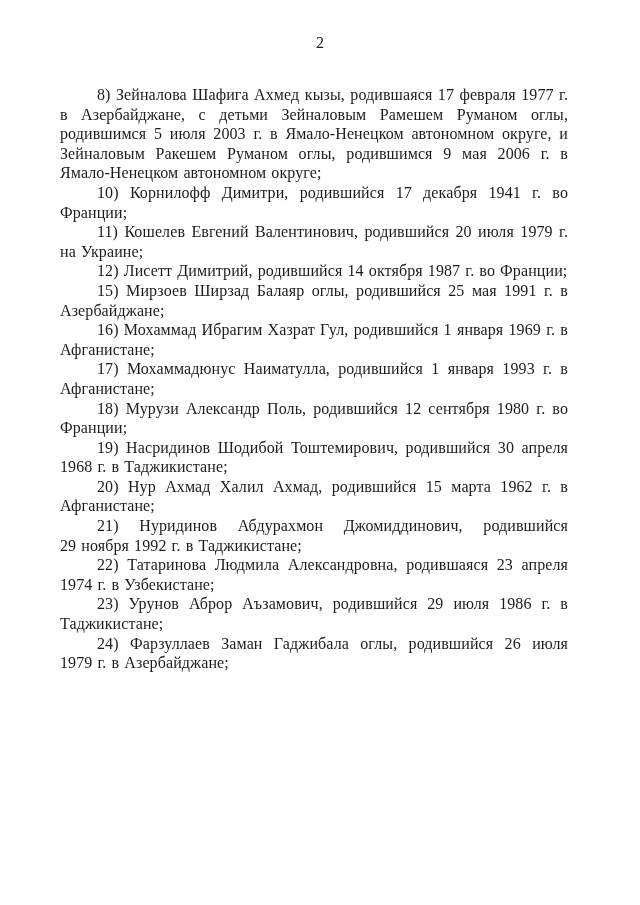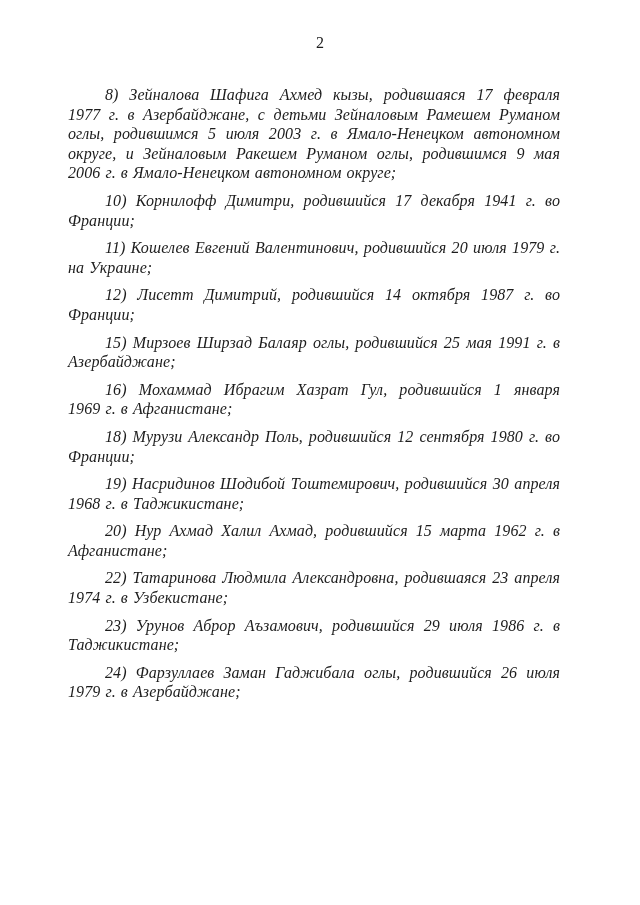--- a/index.html
+++ b/index.html
@@ -29,40 +29,41 @@
     line-height:18px;
   }
   .doc-body{
     margin:33px 72px 0 60px; 
     font-size:16px;
     line-height:19.6px;
     text-align:justify;
     letter-spacing:0.1px;
   }
   .doc-body p{
-    margin:8px;
+    margin:0;
     padding:0;
     text-indent:37px;
     word-spacing:1px;
-    font-style:italic;
   }
 </style>
 </head>
 <body>
 
 <div class="page">
   <div class="page-number">2</div>
 
   <div class="doc-body">
     <p>8) Зейналова Шафига Ахмед кызы, родившаяся 17&nbsp;февраля 1977&nbsp;г. в Азербайджане, с детьми Зейналовым Рамешем Руманом оглы, родившимся 5&nbsp;июля 2003&nbsp;г. в Ямало-Ненецком автономном округе, и Зейналовым Ракешем Руманом оглы, родившимся 9&nbsp;мая 2006&nbsp;г. в Ямало-Ненецком автономном округе;</p>
     <p>10) Корнилофф Димитри, родившийся 17&nbsp;декабря 1941&nbsp;г. во Франции;</p>
     <p>11) Кошелев Евгений Валентинович, родившийся 20&nbsp;июля 1979&nbsp;г. на Украине;</p>
     <p>12) Лисетт Димитрий, родившийся 14&nbsp;октября 1987&nbsp;г. во Франции;</p>
     <p>15) Мирзоев Ширзад Балаяр оглы, родившийся 25&nbsp;мая 1991&nbsp;г. в Азербайджане;</p>
     <p>16) Мохаммад Ибрагим Хазрат Гул, родившийся 1&nbsp;января 1969&nbsp;г. в Афганистане;</p>
+    <p>17) Мохаммадюнус Наиматулла, родившийся 1&nbsp;января 1993&nbsp;г. в Афганистане;</p>
     <p>18) Мурузи Александр Поль, родившийся 12&nbsp;сентября 1980&nbsp;г. во Франции;</p>
     <p>19) Насридинов Шодибой Тоштемирович, родившийся 30&nbsp;апреля 1968&nbsp;г. в Таджикистане;</p>
     <p>20) Нур Ахмад Халил Ахмад, родившийся 15&nbsp;марта 1962&nbsp;г. в Афганистане;</p>
+    <p>21) Нуридинов Абдурахмон Джомиддинович, родившийся 29&nbsp;ноября 1992&nbsp;г. в Таджикистане;</p>
     <p>22) Татаринова Людмила Александровна, родившаяся 23&nbsp;апреля 1974&nbsp;г. в Узбекистане;</p>
     <p>23) Урунов Аброр Аъзамович, родившийся 29&nbsp;июля 1986&nbsp;г. в Таджикистане;</p>
     <p>24) Фарзуллаев Заман Гаджибала оглы, родившийся 26&nbsp;июля 1979&nbsp;г. в Азербайджане;</p>
   </div>
 </div>
 
 </body></html>

